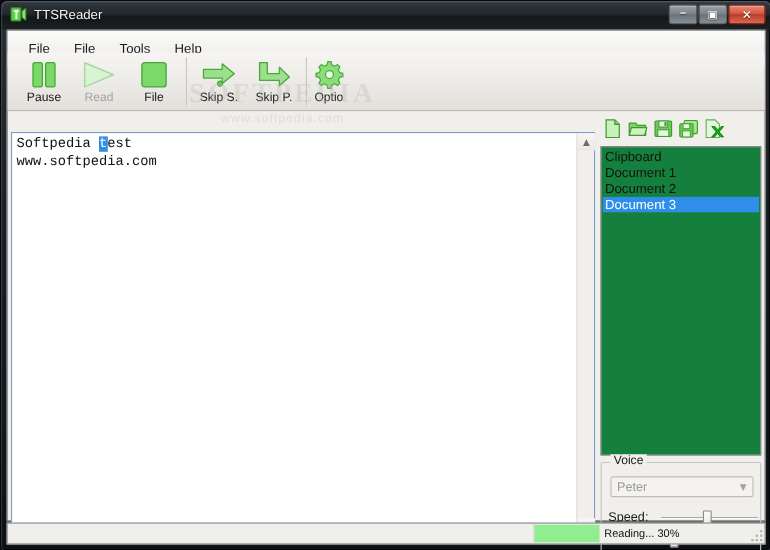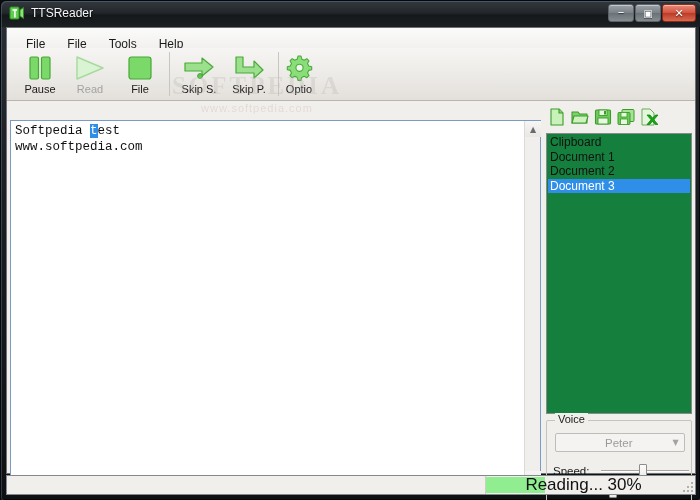--- a/index.html
+++ b/index.html
@@ -133,21 +133,21 @@
     position:absolute; left:2px; top:316px; width:146px; height:106px;
     border:1px solid #c6c4c0; border-radius:2px;
   }
   #voicelegend {
     position:absolute; left:8px; top:-8px; background:#f1efec;
     padding:0 3px; font-size:11px; color:#1a1a1a;
   }
   #voicecombo {
     position:absolute; left:8px; top:12px; width:130px; height:19px;
     background:#f4f3f1; border:1px solid #bfbdb9; border-radius:2px;
-    display:flex; align-items:center;padding-left:44px;
+    display:flex; align-items:center;
   }
   #voicecombo .cval { font-size:11.5px; color:#9b9b9b; padding-left:5px; flex:1; }
   #voicecombo .carrow { width:17px; text-align:center; color:#a3a3a3; font-size:8px; font-family:"DejaVu Sans", sans-serif; }
 
   .sliderrow { position:absolute; left:6px; width:136px; height:20px; display:flex; align-items:center; }
   .slabel { font-size:11.5px; color:#1a1a1a; width:48px; }
   .strack { position:relative; flex:1; height:14px; }
   .strack .line { position:absolute; left:0; right:0; top:6px; height:2px;
     border-top:1px solid #a8a6a2; border-bottom:1px solid #fdfdfd; }
   .sthumb {
@@ -161,21 +161,21 @@
     position:absolute; left:5px; top:474px; width:690px; height:20px;
     background:#f1efec; border:1px solid #83888c;
     display:flex; align-items:center;
   }
   #status-left { flex:1; height:100%; border-right:1px solid #cfccc8; }
   #status-prog {
     position:relative; width:195px; height:100%;
     display:flex; align-items:center; justify-content:center;
   }
   #progfill { position:absolute; left:0; top:1px; bottom:1px; background:#90ee90; }
-  #progtext { position:relative; font-size:17px; color:#111; }
+  #progtext { position:relative; font-size:10px; color:#111; }
   #grip { width:14px; height:100%; position:relative; }
   .gdot { position:absolute; width:2px; height:2px; background:#b3b0ac; }
 </style>
 </head>
 <body>
 
 <div id="window">
 
   <div id="titlebar">
     <div id="title-left">

